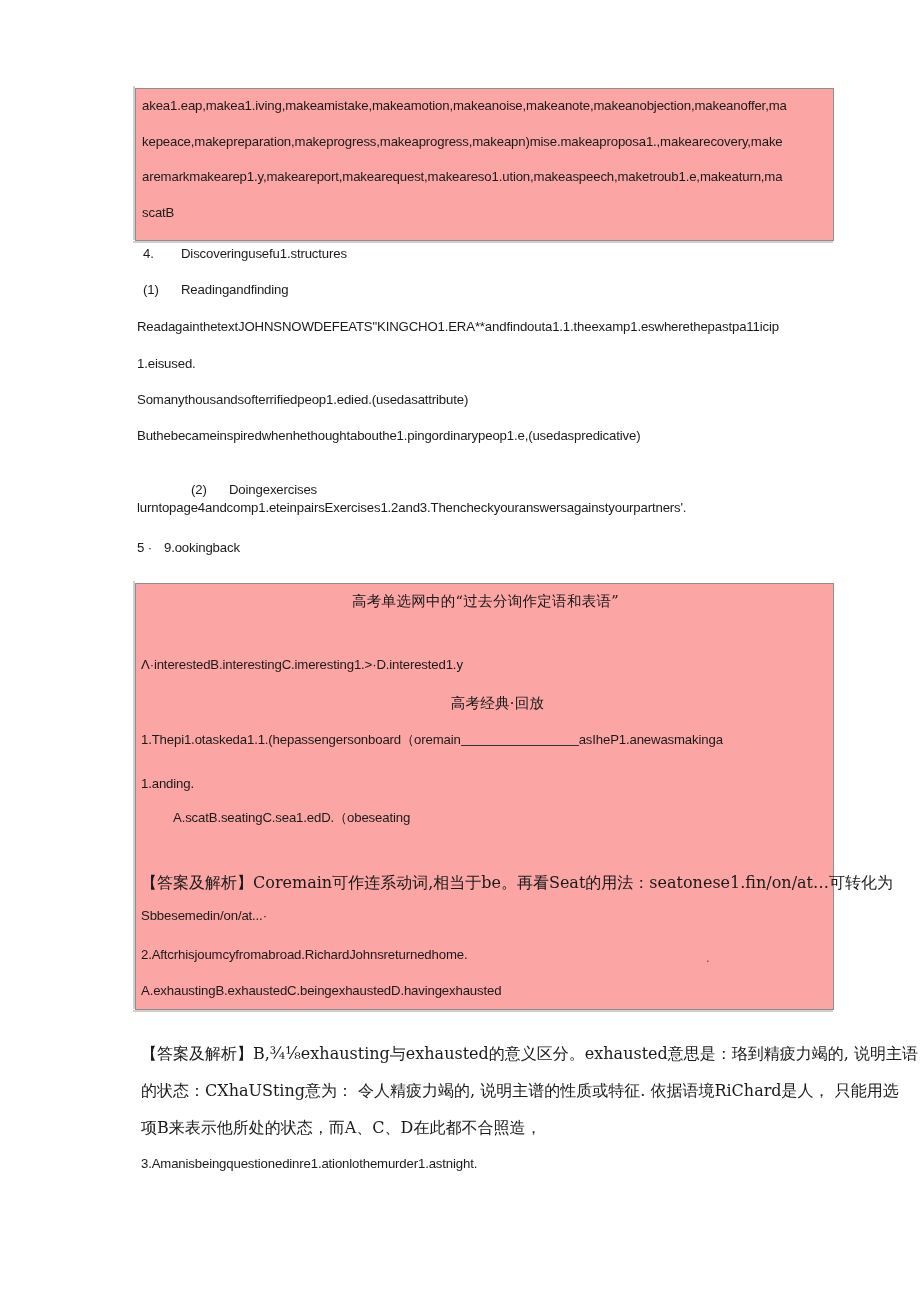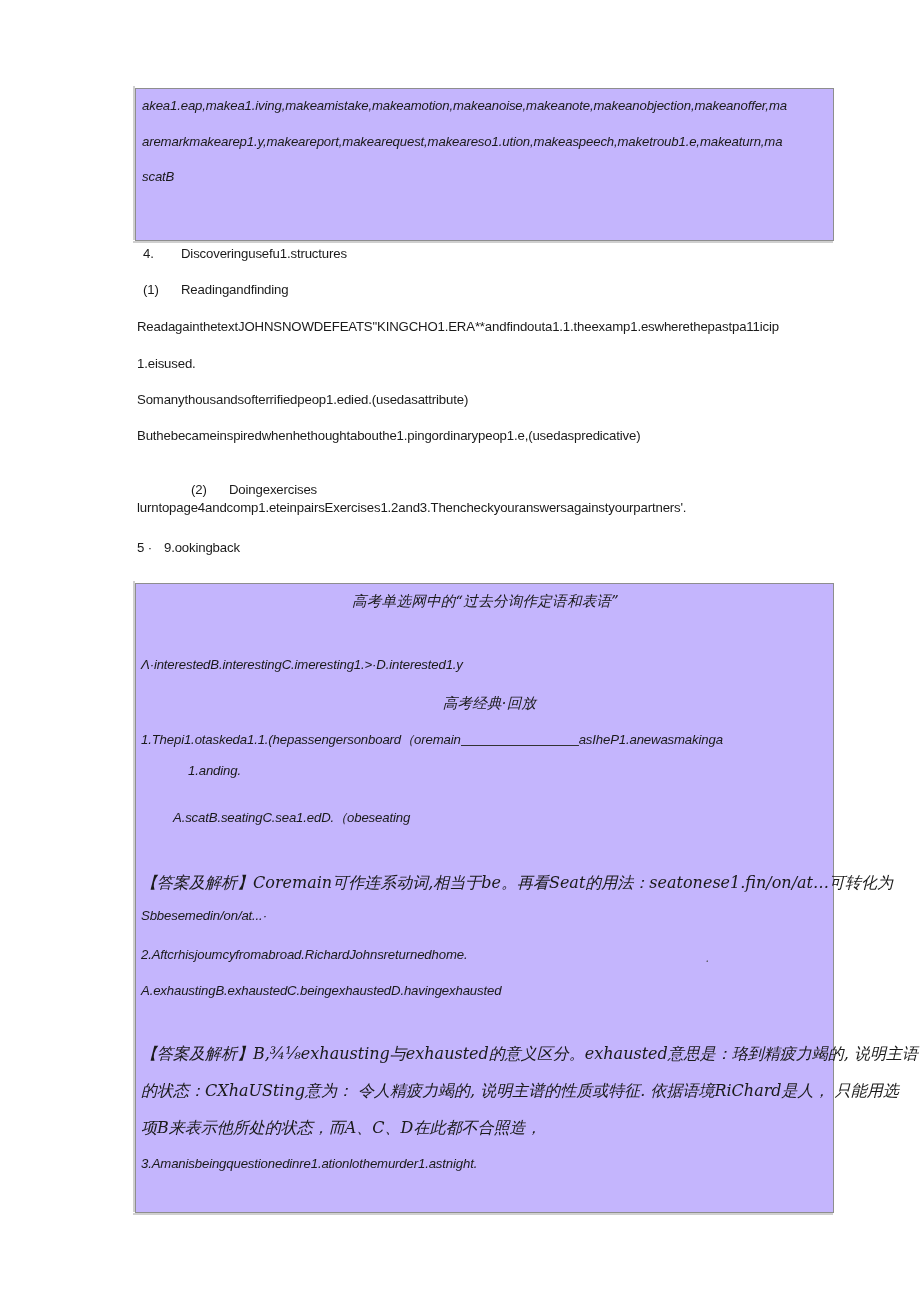--- a/index.html
+++ b/index.html
@@ -37,22 +37,21 @@
     line-height: 1.25;
     color: #1a1a1a;
     letter-spacing: -0.15px;
   }
 
   
   .box {
     position: absolute;
     border: 1px solid #8e8e8e;
     box-sizing: border-box;
-    background: #c4b5fd;
-    font-style: italic;
+    background: #fca5a5;
   }
   .box::before {
     content: "";
     position: absolute;
     left: -3px;
     top: -3px;
     width: 2px;
     height: calc(100% + 3px);
     background: #cfcfcf;
   }
@@ -76,21 +75,21 @@
   }
   #box-phrases .wrapline {
     margin: 0 0 19px 0;
   }
 
   
   #box-gaokao {
     left: 135px;
     top: 583px;
     width: 699px;
-    height: 630px;
+    height: 427px;
     padding: 0;
   }
 
   .numbered {
     position: absolute;
     left: 143px;
   }
   .num-label {
     display: inline-block;
     width: 38px;
@@ -129,20 +128,21 @@
   }
   .abs { position: absolute; }
 </style>
 </head>
 <body>
 
 <div class="page">
 
   <div class="box" id="box-phrases">
     <div class="wrapline">akea1.eap,makea1.iving,makeamistake,makeamotion,makeanoise,makeanote,makeanobjection,makeanoffer,ma</div>
+    <div class="wrapline">kepeace,makepreparation,makeprogress,makeaprogress,makeapn)mise.makeaproposa1.,makearecovery,make</div>
     <div class="wrapline">aremarkmakearep1.y,makeareport,makearequest,makeareso1.ution,makeaspeech,maketroub1.e,makeaturn,ma</div>
     <div class="wrapline">scatB</div>
   </div>
 
   <div class="numbered line" style="top:246px;">
     <span class="num-label">4.</span><span>Discoveringusefu1.structures</span>
   </div>
 
   <div class="numbered line" style="top:282px;">
     <span class="num-label">(1)</span><span>Readingandfinding</span>
@@ -163,26 +163,26 @@
   <div class="abs line" style="left:137px; top:540px;">
     <span>5 ·</span><span style="display:inline-block;width:12px;"></span><span>9.ookingback</span>
   </div>
 
   <div class="box" id="box-gaokao">
 
     <div class="gk-title abs" style="left:0; top:8px; width:699px;">高考单选网中的“过去分询作定语和表语”</div>
 
     <div class="gk-line abs" style="left:5px; top:73px;">Λ·interestedB.interestingC.imeresting1.&gt;·D.interested1.y</div>
 
-    <div class="gk-title abs" style="left:4px; top:110px; width:699px;">高考经典·回放</div>
+    <div class="gk-title abs" style="left:12px; top:110px; width:699px;">高考经典·回放</div>
 
     <div class="gk-line abs" style="left:5px; top:148px; white-space:nowrap;">
       <span>1.Thepi1.otaskeda1.1.(hepassengersonboard（oremain</span><span class="blank-fill"></span><span>asIheP1.anewasmakinga</span>
     </div>
-    <div class="gk-line abs" style="left:5px; top:179px;margin-left:47px;">1.anding.</div>
+    <div class="gk-line abs" style="left:5px; top:192px;">1.anding.</div>
     <div class="gk-line abs" style="left:5px; top:226px;margin-left:32px;">A.scatB.seatingC.sea1.edD.（obeseating</div>
 
     <div class="cn abs" style="left:5px; top:287px; white-space:nowrap;">【答案及解析】Coremain可作连系动词,相当于be。再看Seat的用法：seatonese1.fin/on/at…可转化为</div>
     <div class="gk-line abs" style="left:5px; top:324px;">Sbbesemedin/on/at...·</div>
 
     <div class="gk-line abs" style="left:5px; top:363px;">2.Aftcrhisjoumcyfromabroad.RichardJohnsreturnedhome.</div>
     <div class="stray-dot" style="left:570px; top:366px;">.</div>
     <div class="gk-line abs" style="left:5px; top:399px;">A.exhaustingB.exhaustedC.beingexhaustedD.havingexhausted</div>
 
     <div class="cn abs" style="left:5px; top:458px; white-space:nowrap;">【答案及解析】B,¾⅛exhausting与exhausted的意义区分。exhausted意思是：珞到精疲力竭的, 说明主语</div>

